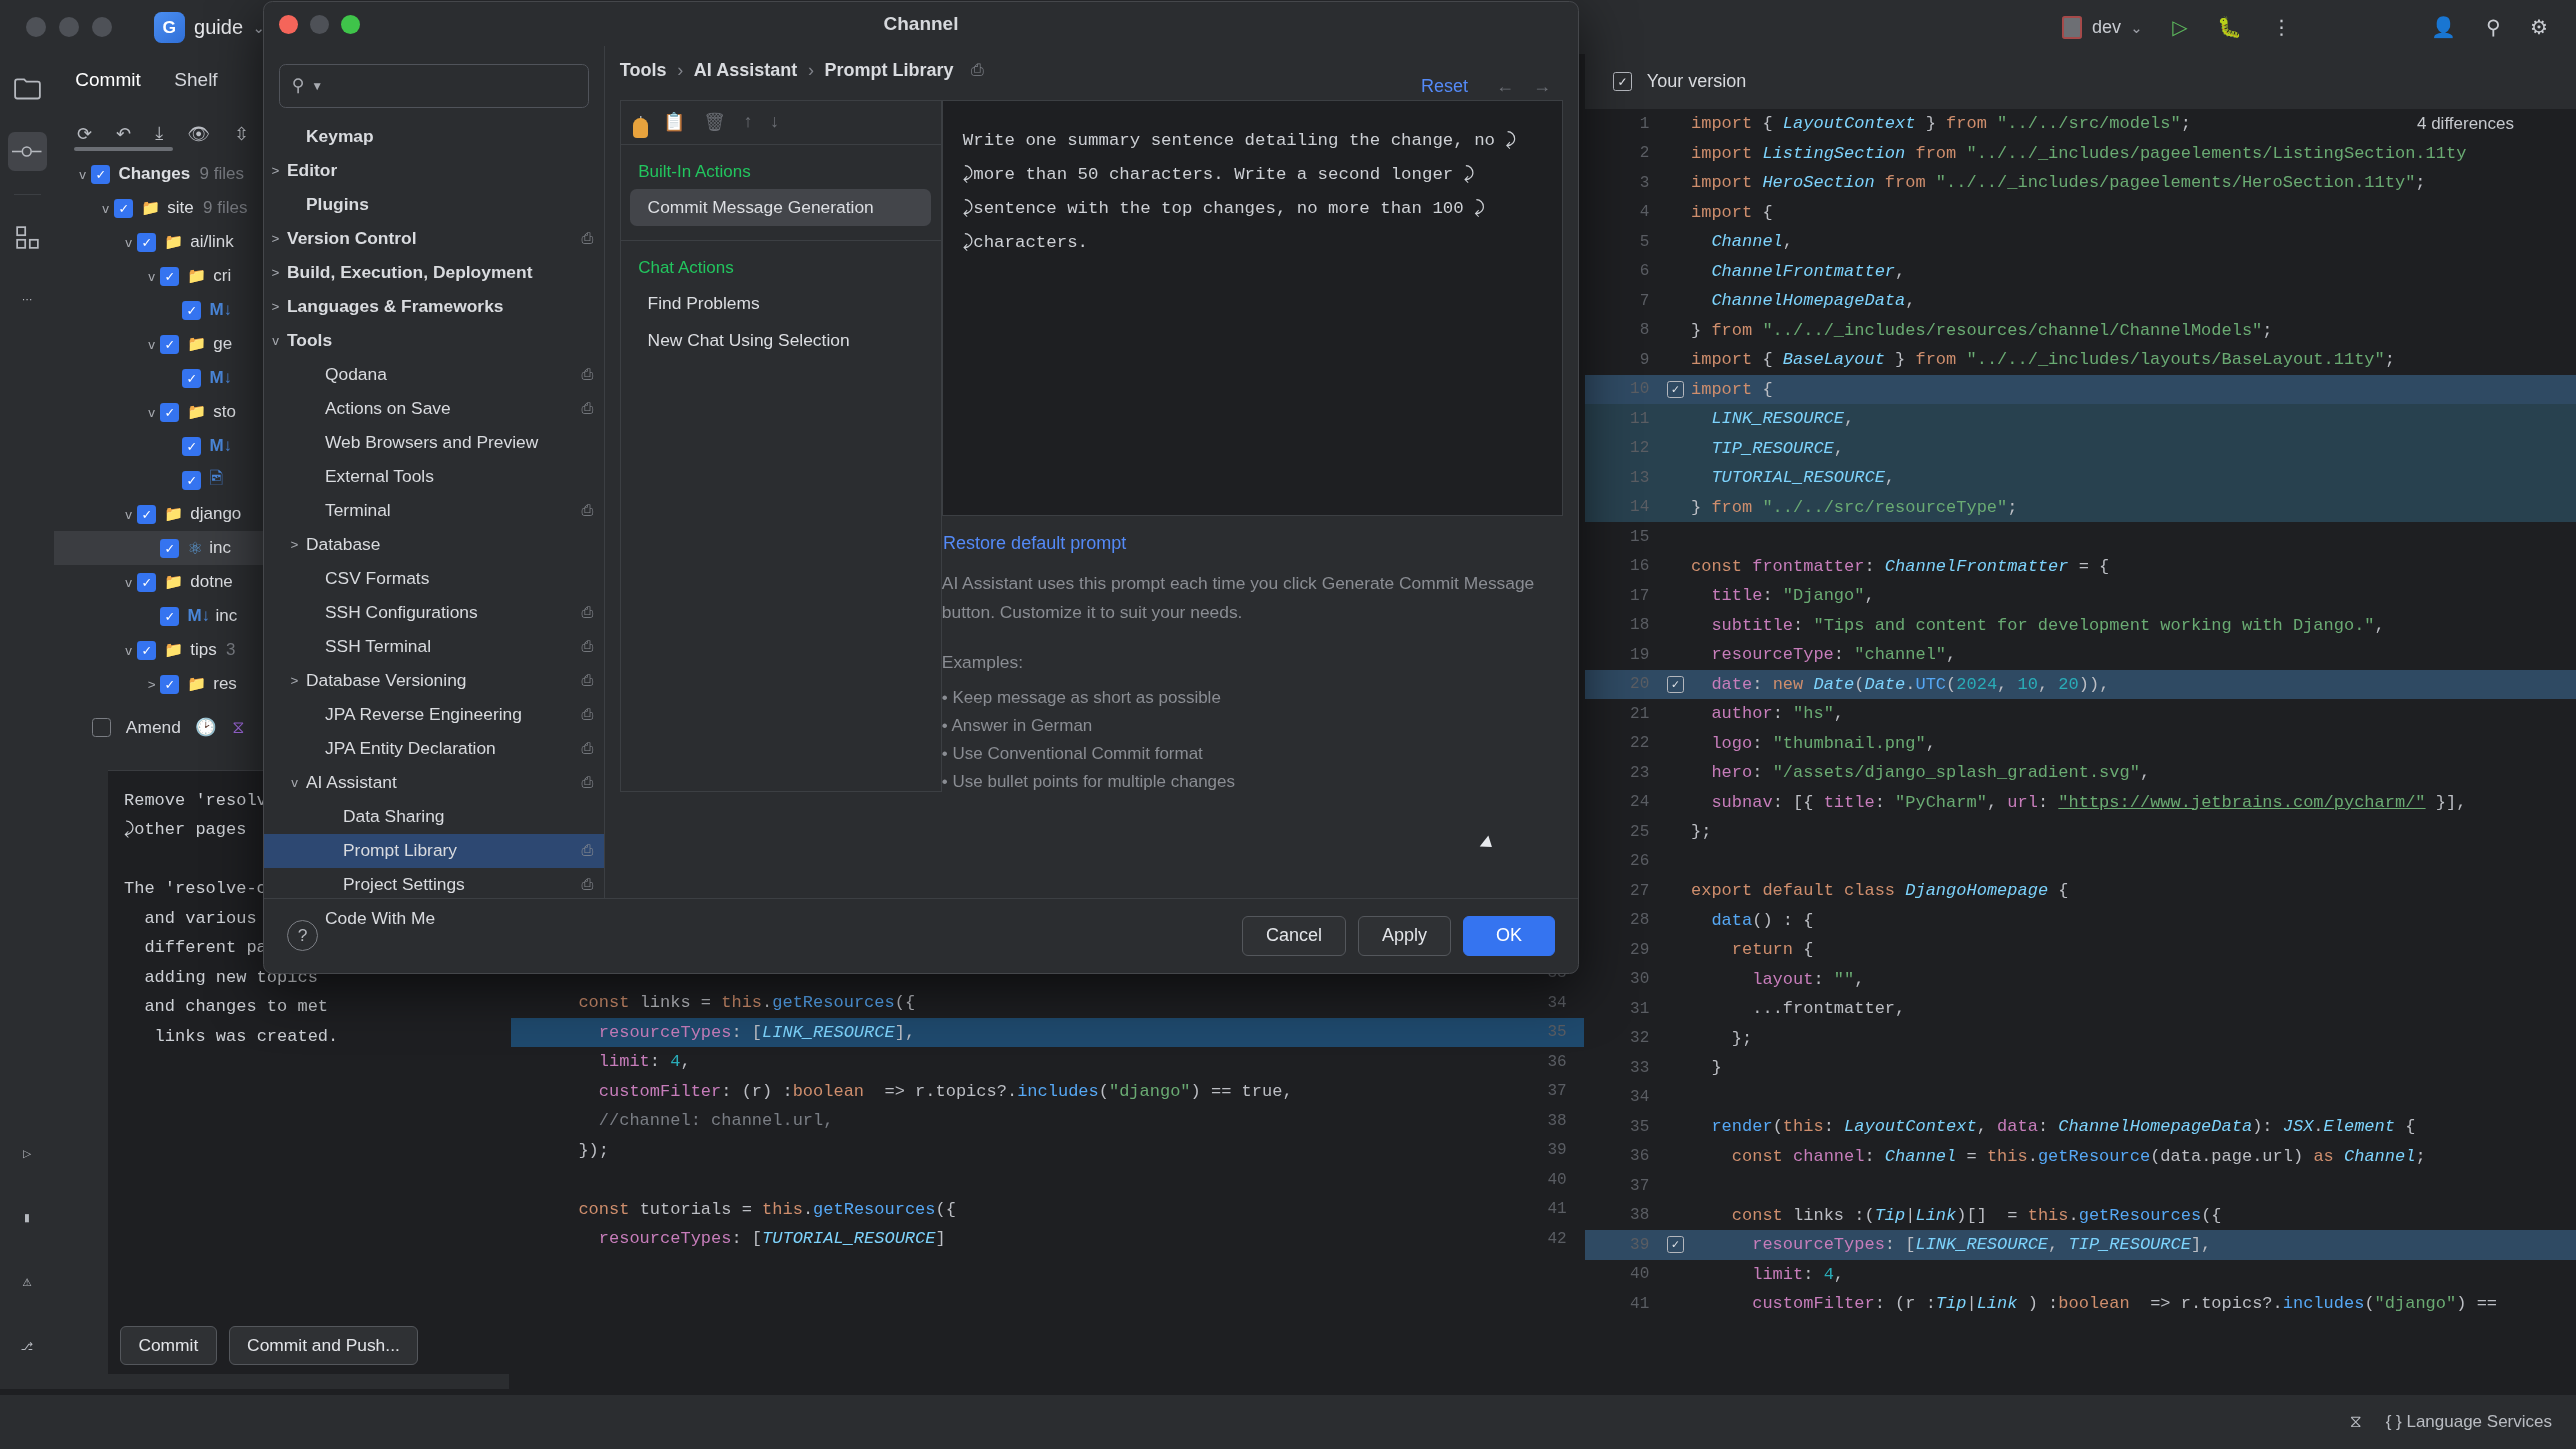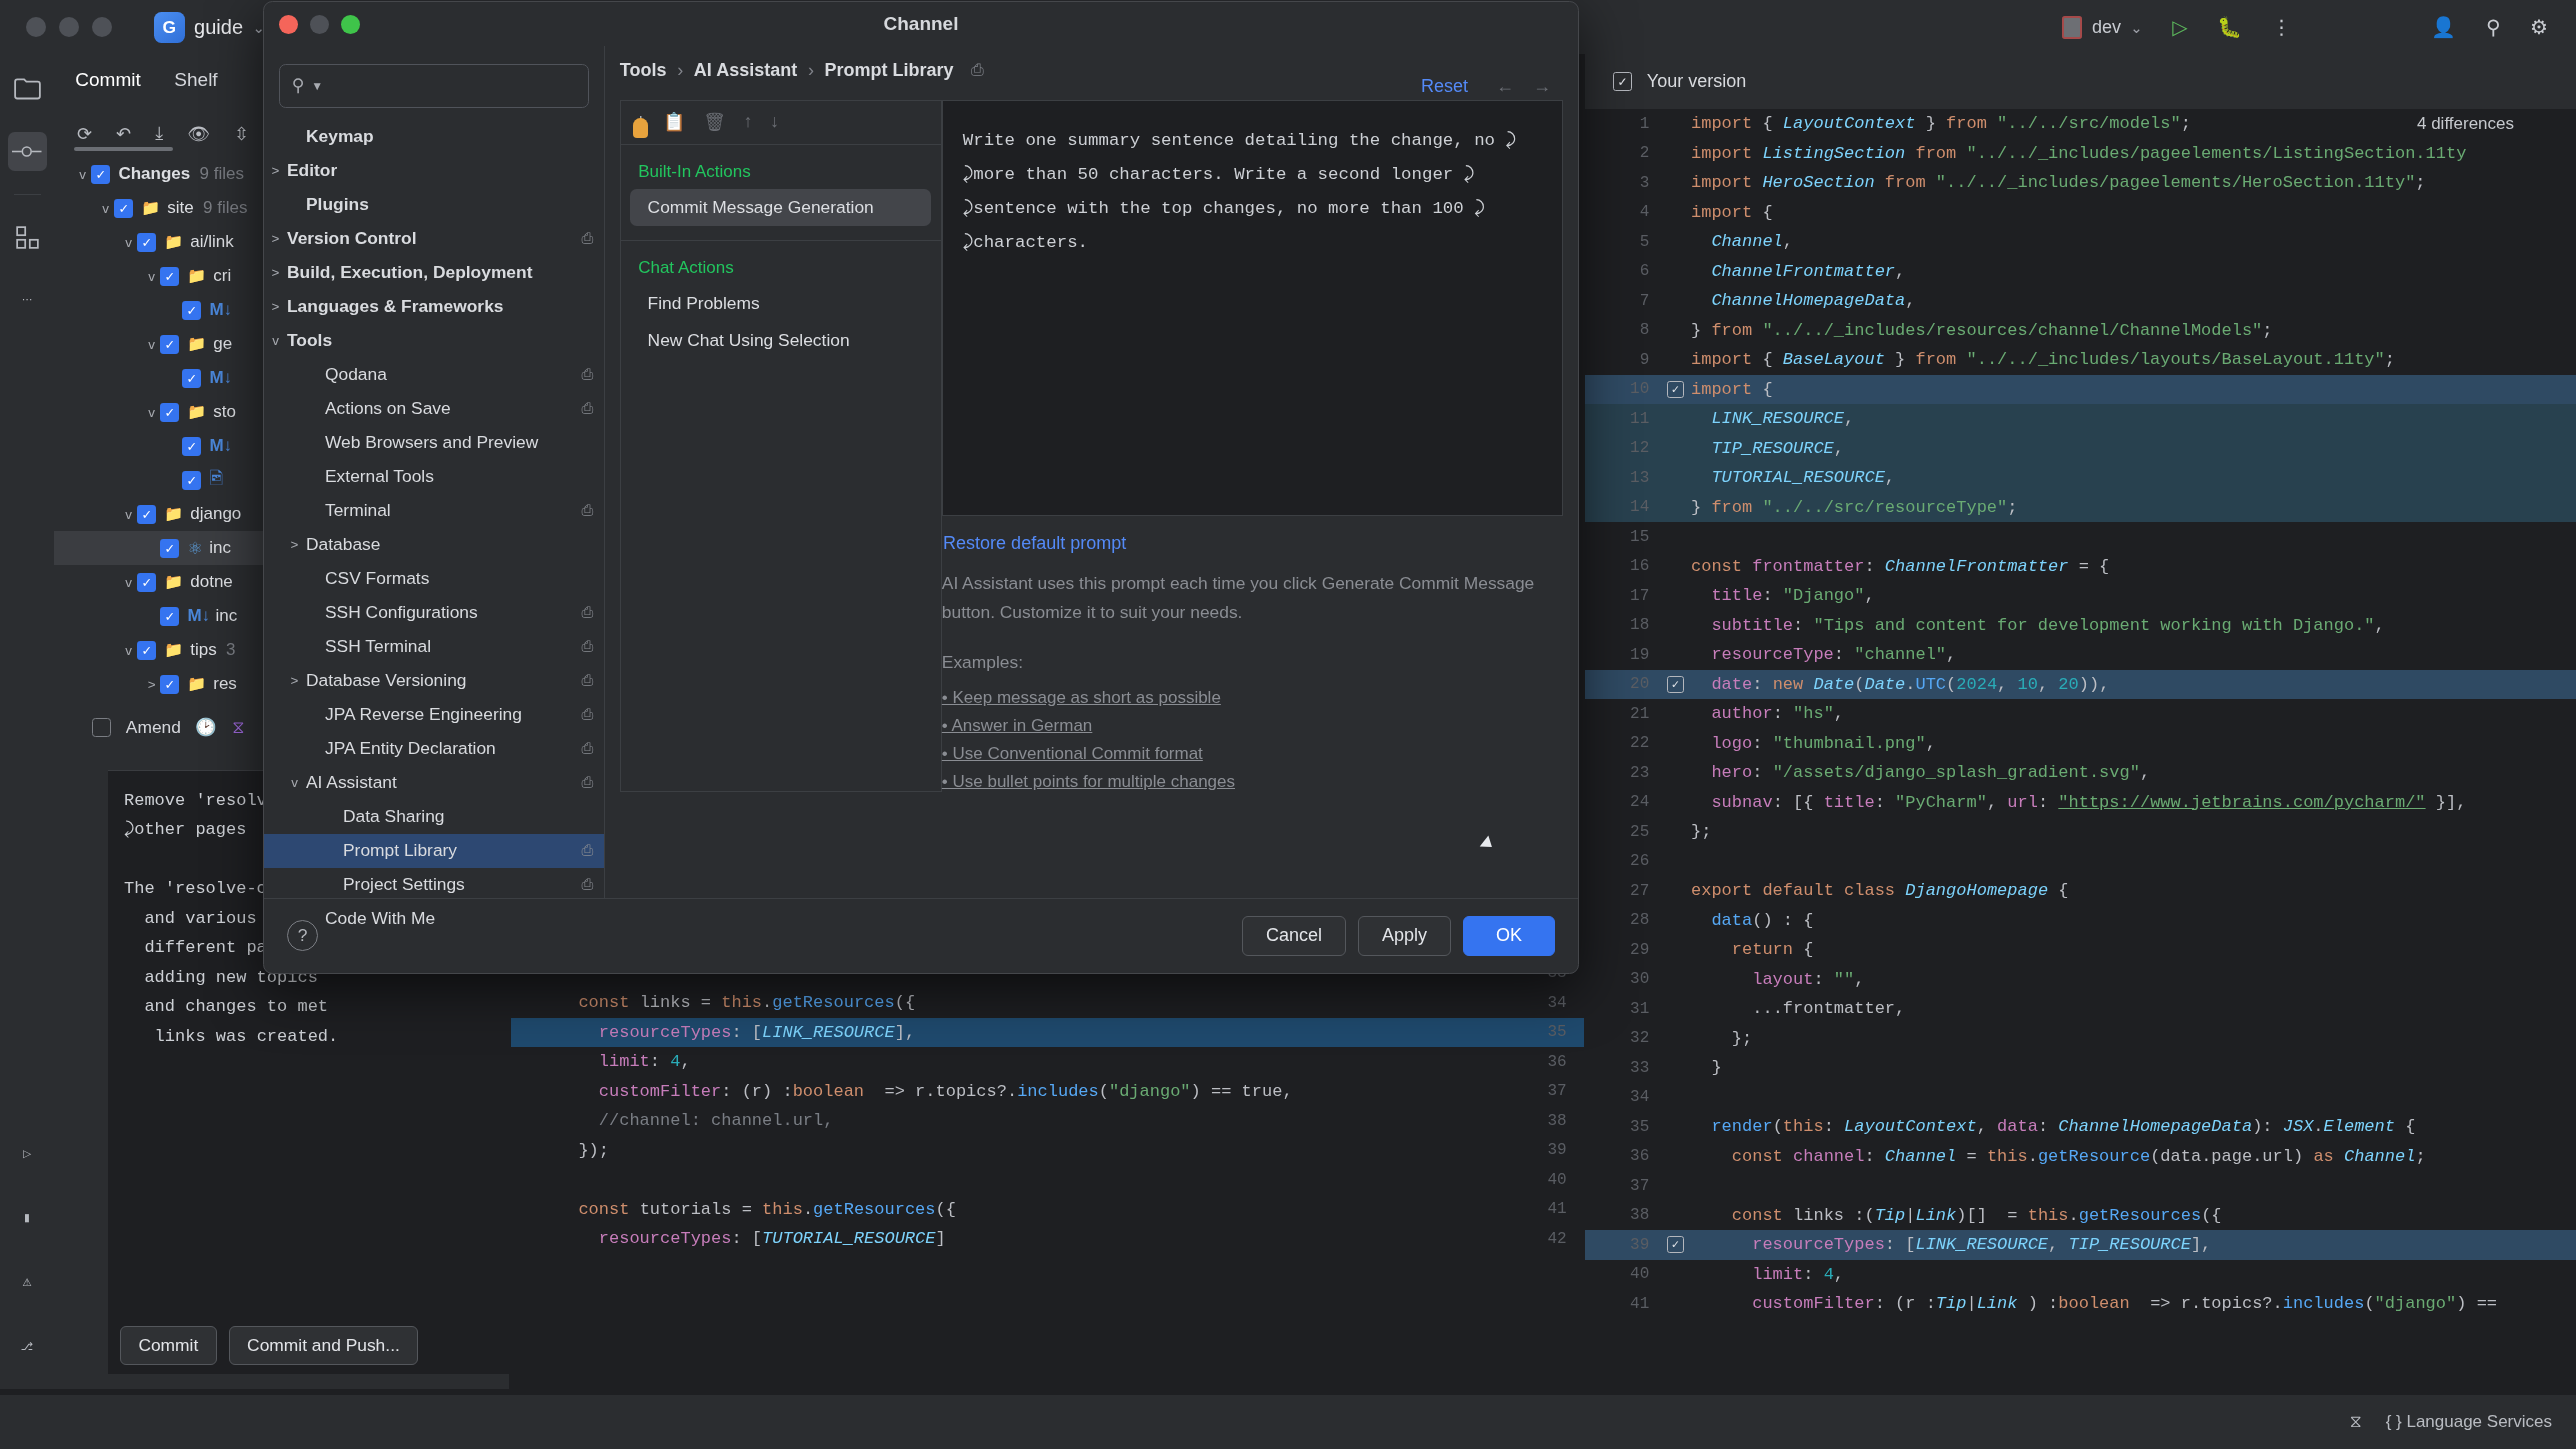--- a/index.html
+++ b/index.html
@@ -185,21 +185,21 @@
 
   .prompt-col { flex:1; padding-left: 0; }
   .prompt-box {
     margin-left: 0; height: 416px; background:#1e1f22; border: 1.3px solid #3c3f43;
     padding: 23px 20px; font-family:"Liberation Mono", monospace; font-size: 17.4px; line-height: 34px;
     color:#cdd0d5; white-space: pre-wrap; position: relative;
   }
   .bulb { position:absolute; left: 28px; top: 72px; width: 14.8px; height: 20px; background:#e8a33d; border-radius: 7.4px 7.4px 4px 4px;}
   .restore { color:#548af7; font-size: 18px; padding: 17.4px 0 0 1.3px;}
   .hinttext { color:#8a8d93; font-size: 17.4px; line-height: 29.5px; padding-top: 14.8px; max-width: 624px;}
-  .hintlist { color:#8a8d93; font-size: 17px; line-height: 28px; padding-top: 6.7px; text-decoration: underline;}
+  .hintlist { color:#8a8d93; font-size: 17px; line-height: 28px; padding-top: 6.7px;}
 
   .dlg-footer { height: 74px; border-top: 1.3px solid #3c3f43; display:flex; align-items:center; padding: 0 23px;}
   .helpq { width: 31px; height:31px; border-radius:50%; border:1.3px solid #7b7e84; display:flex;align-items:center;justify-content:center;color:#b4b7bd;font-size:17.4px;}
   .footer-btns { margin-left:auto; display:flex; gap: 12px;}
   .dbtn { border:1.3px solid #54575c; background:#2f3134; color:#e3e5e9; border-radius:6px; padding: 8.7px 23px; font-size:18px;}
   .dbtn.primary { background:#3574f0; border-color:#3574f0; color:#fff; padding: 8.7px 32px;}
 
   .cursor-arrow { position:absolute; left: 1483px; top: 837px; width: 0; height: 0;
     border-left: 10.7px solid #e8eaee; border-bottom: 7.4px solid transparent; border-top: 7.4px solid transparent;
     transform: rotate(38deg); }

